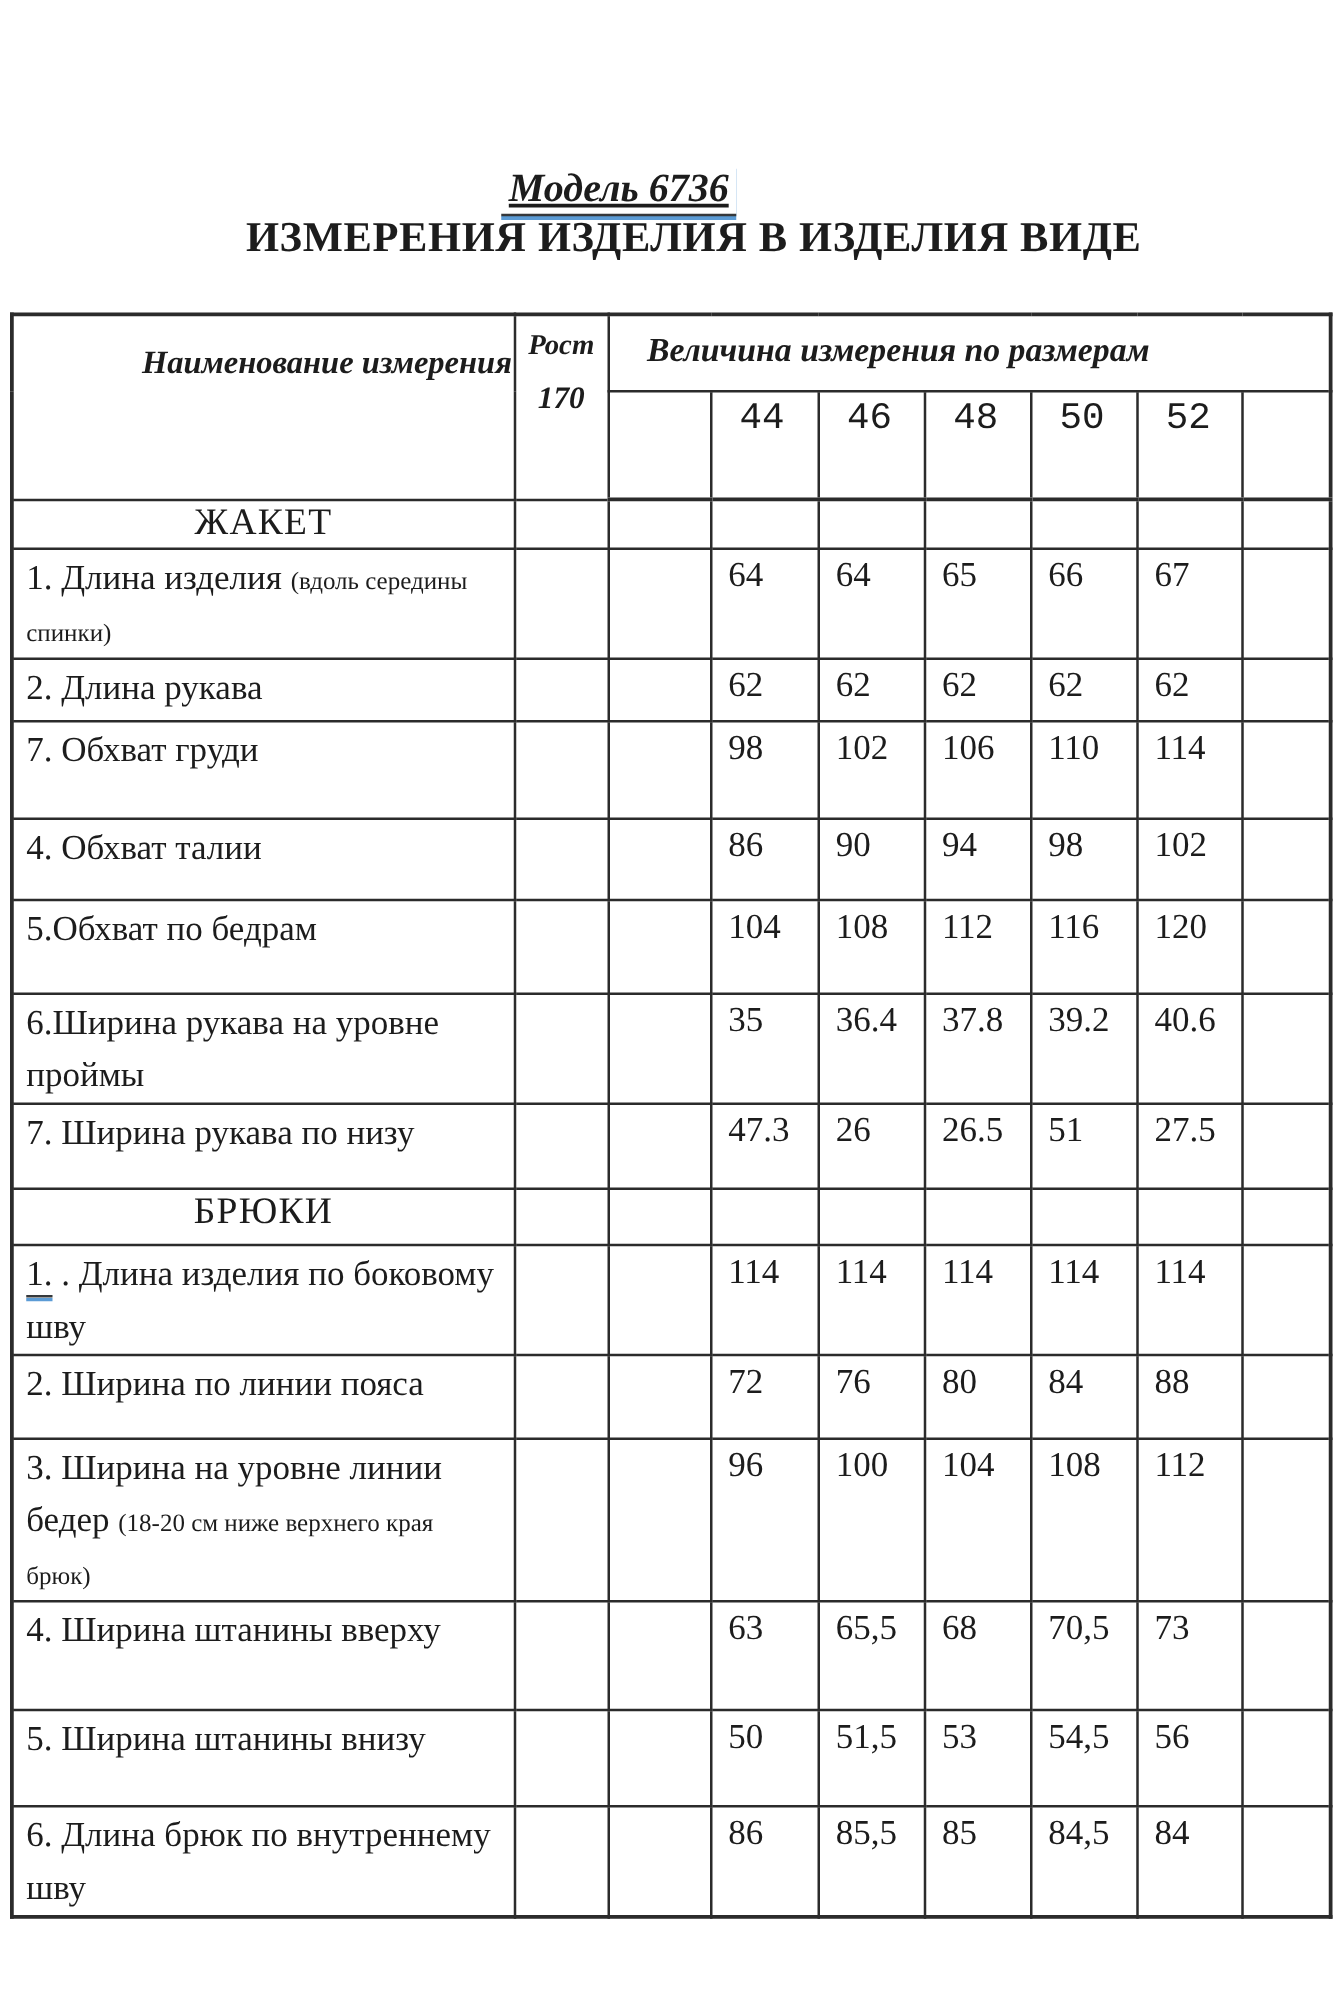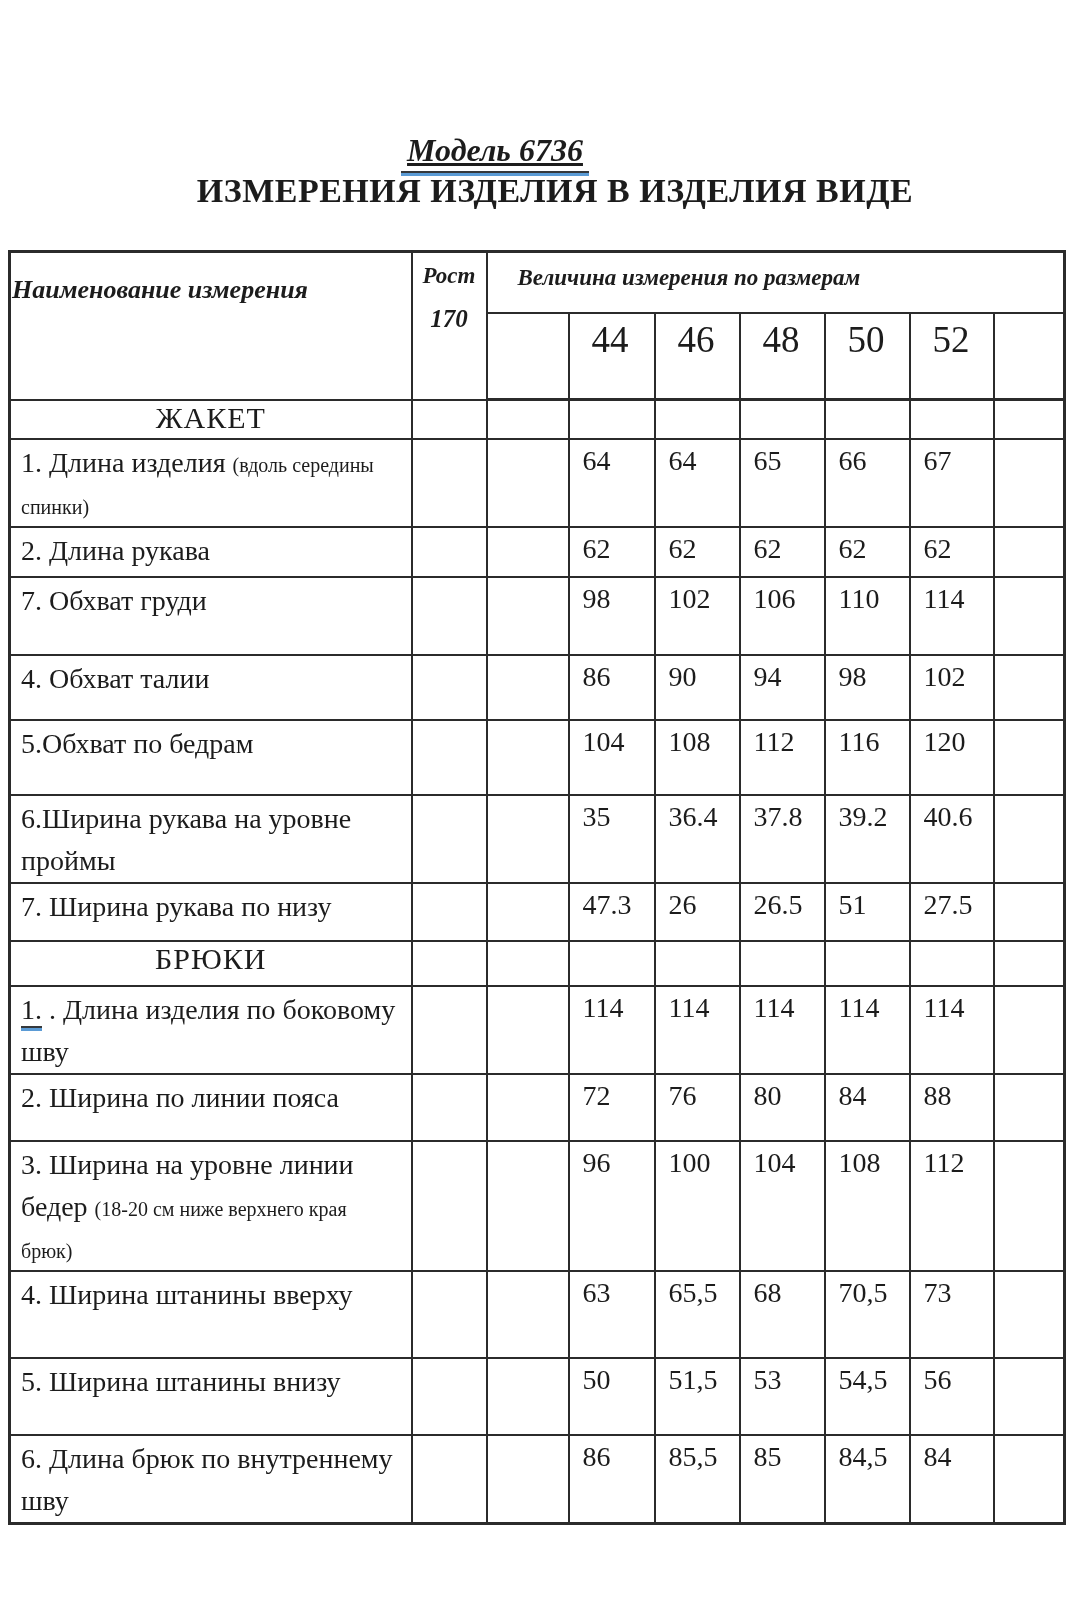--- a/index.html
+++ b/index.html
@@ -43,39 +43,40 @@
   table.meas td {
     border:2px solid #2b2b2b;
     vertical-align:top;
     overflow:hidden;
   }
 
   
   tr.h1 { height:61px; }
   tr.h2 { height:87px; }
   td.name-h {
-    text-align:left; vertical-align:top;
+    text-align:right; vertical-align:top;
     font-size:26px; font-weight:bold; font-style:italic;
     padding-top:22px;
   }
   td.rost-h {
     text-align:center; vertical-align:top;
     font-size:23px; font-weight:bold; font-style:italic;
     padding-top:10px;
   }
   td.rost-h .rost-val { margin-top:16px; font-size:25px; }
   td.sizes-h {
-    font-size:23px; font-weight:bold; font-style:italic;
+    font-size:27px; font-weight:bold; font-style:italic;
     padding:12px 0 0 30px;
     border-bottom:2px solid #2b2b2b;
   }
   tr.h2 td { border-bottom:3px solid #2b2b2b; }
   td.size-cell {
-    font-size:37px;
+    font-size:30px;
     padding:4px 0 0 22px;
+    font-family:Liberation Mono, monospace;
   }
 
   
   td.name-cell {
     font-size:28px;
     line-height:1.5;
     padding:2px 8px 0 10px;
   }
   td.name-cell .small-note { font-size:20px; }
   .prefix-underline {
@@ -96,21 +97,21 @@
   }
 
   
   tbody tr:nth-child(1)  { height:39px; }
   tbody tr:nth-child(2)  { height:78px; }
   tbody tr:nth-child(3)  { height:50px; }
   tbody tr:nth-child(4)  { height:78px; }
   tbody tr:nth-child(5)  { height:65px; }
   tbody tr:nth-child(6)  { height:75px; }
   tbody tr:nth-child(7)  { height:77px; }
-  tbody tr:nth-child(8)  { height:58px; }
+  tbody tr:nth-child(8)  { height:68px; }
   tbody tr:nth-child(9)  { height:45px; }
   tbody tr:nth-child(10) { height:87px; }
   tbody tr:nth-child(11) { height:67px; }
   tbody tr:nth-child(12) { height:115px; }
   tbody tr:nth-child(13) { height:87px; }
   tbody tr:nth-child(14) { height:77px; }
   tbody tr:nth-child(15) { height:75px; }
 </style>
 </head>
 <body>

